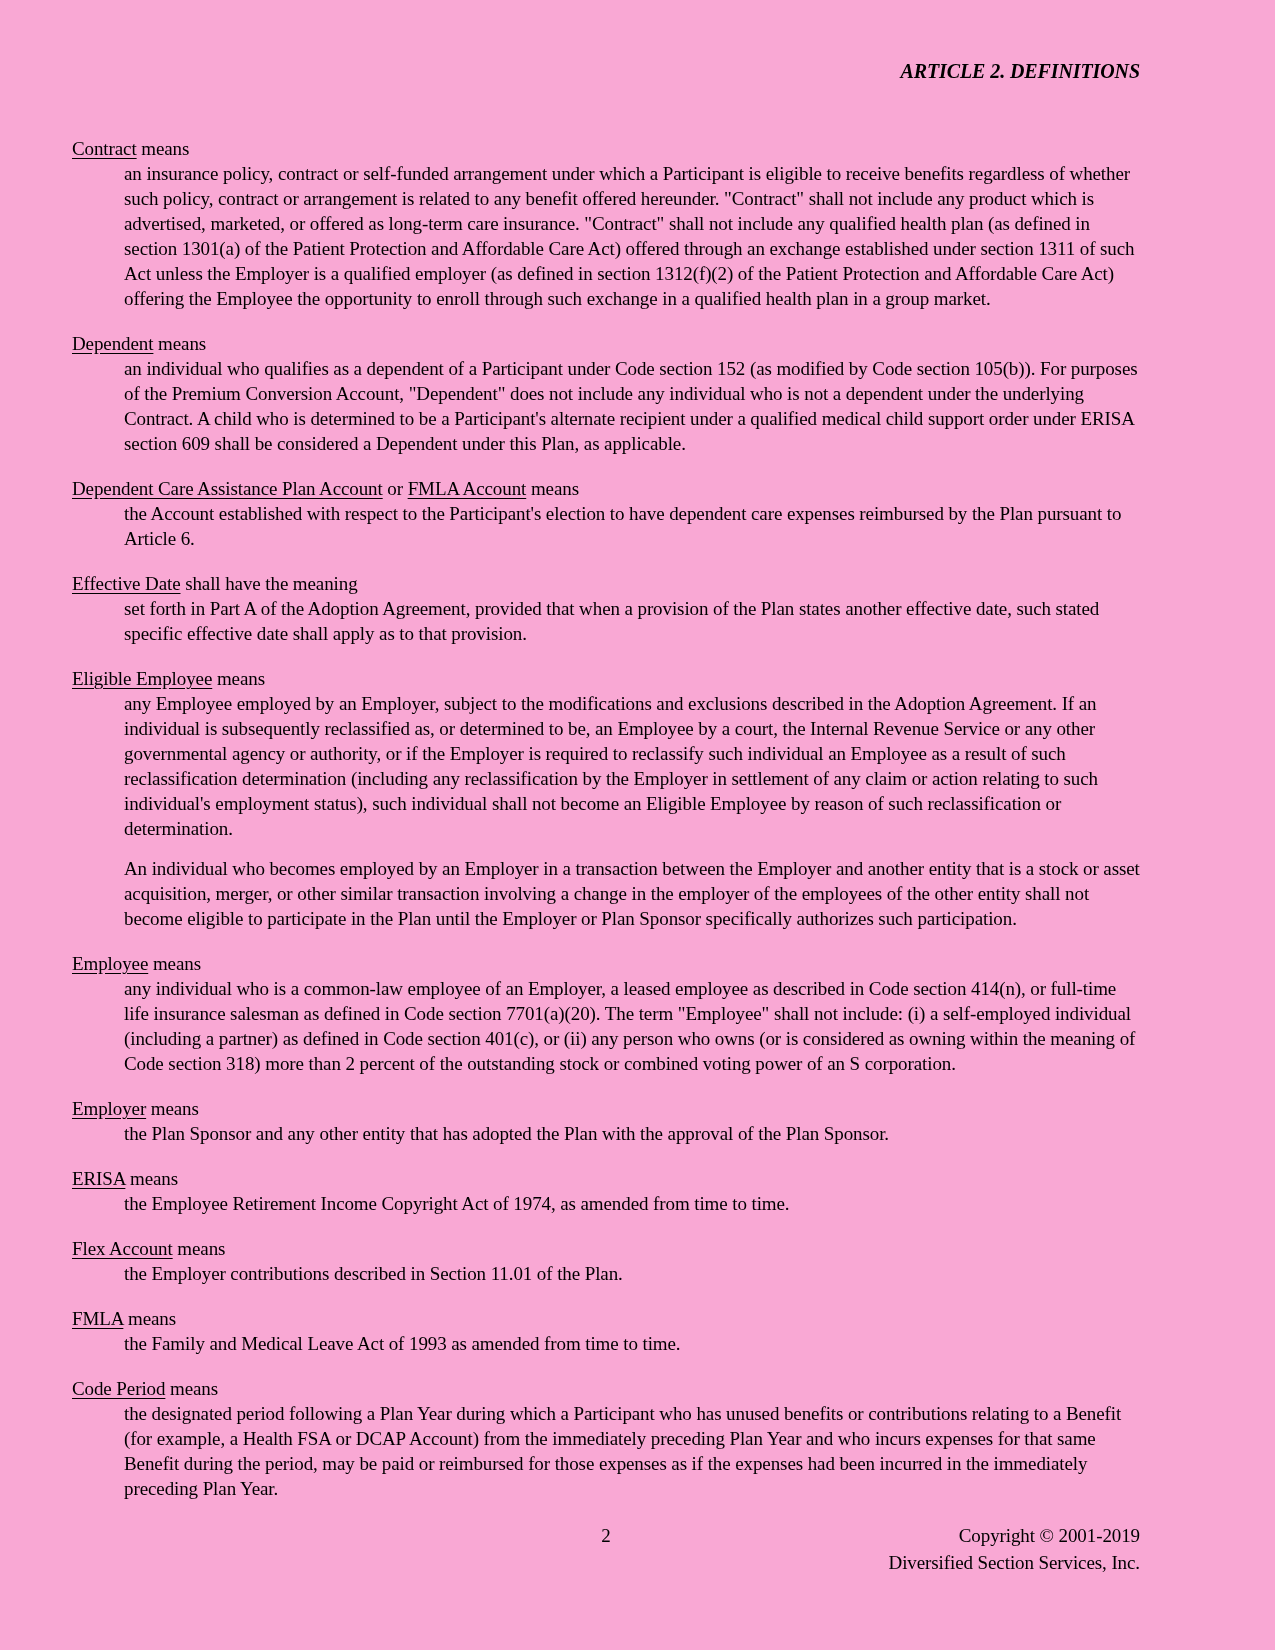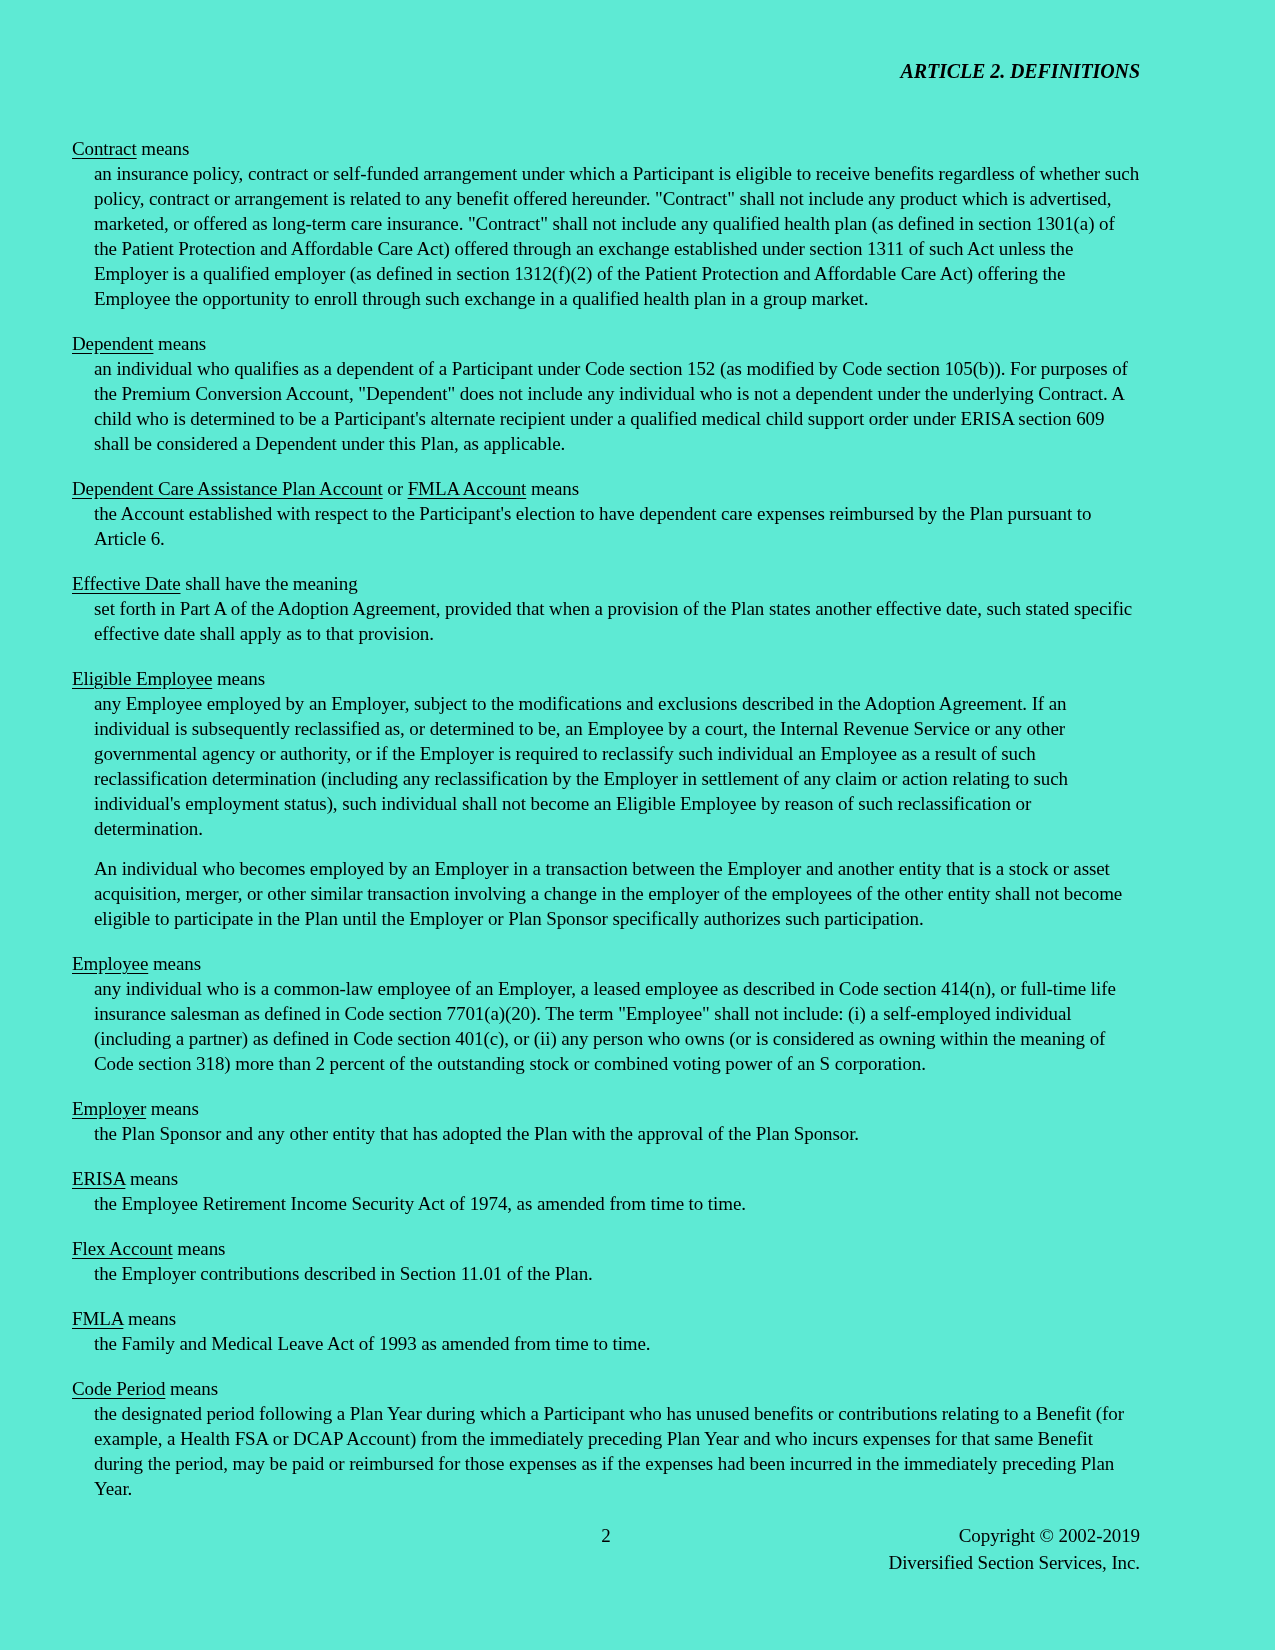--- a/index.html
+++ b/index.html
@@ -2,41 +2,41 @@
 <html><head>
 <meta charset="utf-8">
 <style>
   * { margin: 0; padding: 0; box-sizing: border-box; }
   html, body { background: #e8e8e8; }
   .page {
     position: relative;
     width: 1275px;
     height: 1650px;
     margin: 0 auto;
-    background: #5eead4;
+    background: #f9a8d4;
     color: #000000;
     font-family: "Liberation Serif", "DejaVu Serif", serif;
     font-size: 19px;
     line-height: 25px;
     letter-spacing: -0.1px;
     padding: 58px 135px 0 72px;
     overflow: hidden;
   }
   .doc-header {
     text-align: right;
     font-weight: bold;
     font-style: italic;
     font-size: 20px;
     line-height: 26px;
     margin-bottom: 52px;
   }
   .def + .def { margin-top: 20px; }
   .def-heading { }
   .term { text-decoration: underline; text-underline-offset: 3px; }
-  .def-para { margin-left: 22px; }
+  .def-para { margin-left: 52px; }
   .def-para + .def-para { margin-top: 15px; }
   .doc-footer {
     position: absolute;
     top: 1522px;
     left: 72px;
     right: 135px;
     line-height: 27px;
   }
   .page-number {
     position: absolute;
@@ -78,36 +78,36 @@
       <section class="def">
         <p class="def-heading"><span class="term">Employee</span><span> means</span></p>
         <p class="def-para">any individual who is a common-law employee of an Employer, a leased employee as described in Code section 414(n), or full-time life insurance salesman as defined in Code section 7701(a)(20). The term "Employee" shall not include: (i) a self-employed individual (including a partner) as defined in Code section 401(c), or (ii) any person who owns (or is considered as owning within the meaning of Code section 318) more than 2 percent of the outstanding stock or combined voting power of an S corporation.</p>
       </section>
       <section class="def">
         <p class="def-heading"><span class="term">Employer</span><span> means</span></p>
         <p class="def-para">the Plan Sponsor and any other entity that has adopted the Plan with the approval of the Plan Sponsor.</p>
       </section>
       <section class="def">
         <p class="def-heading"><span class="term">ERISA</span><span> means</span></p>
-        <p class="def-para">the Employee Retirement Income Security Act of 1974, as amended from time to time.</p>
+        <p class="def-para">the Employee Retirement Income Copyright Act of 1974, as amended from time to time.</p>
       </section>
       <section class="def">
         <p class="def-heading"><span class="term">Flex Account</span><span> means</span></p>
         <p class="def-para">the Employer contributions described in Section 11.01 of the Plan.</p>
       </section>
       <section class="def">
         <p class="def-heading"><span class="term">FMLA</span><span> means</span></p>
         <p class="def-para">the Family and Medical Leave Act of 1993 as amended from time to time.</p>
       </section>
       <section class="def">
         <p class="def-heading"><span class="term">Code Period</span><span> means</span></p>
         <p class="def-para">the designated period following a Plan Year during which a Participant who has unused benefits or contributions relating to a Benefit (for example, a Health FSA or DCAP Account) from the immediately preceding Plan Year and who incurs expenses for that same Benefit during the period, may be paid or reimbursed for those expenses as if the expenses had been incurred in the immediately preceding Plan Year.</p>
       </section>
     </main>
 
   <div class="doc-footer">
     <div class="page-number">2</div>
     <div class="copyright">
-      <div>Copyright © 2002-2019</div>
+      <div>Copyright © 2001-2019</div>
       <div>Diversified Section Services, Inc.</div>
     </div>
   </div>
 </div>
 
 </body></html>

